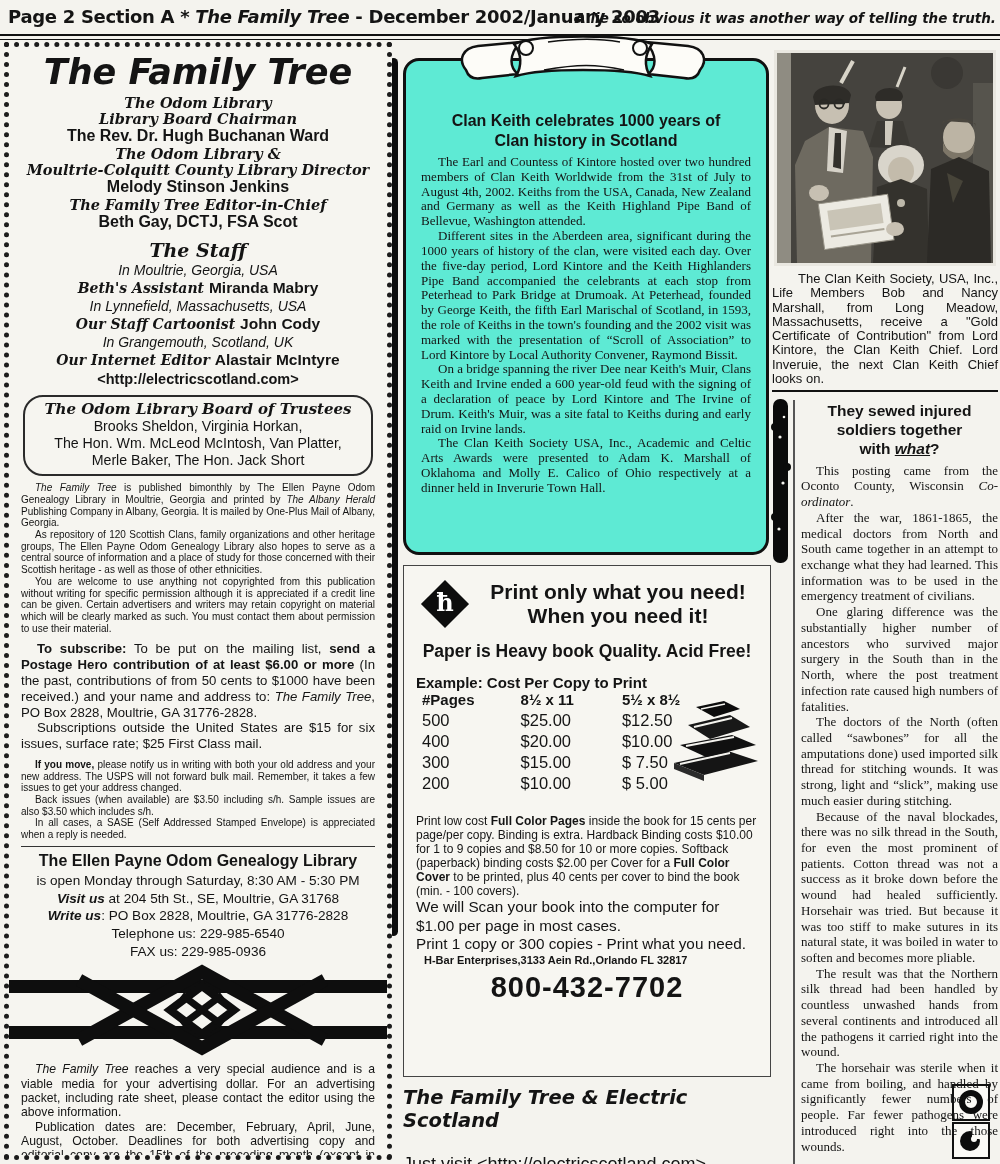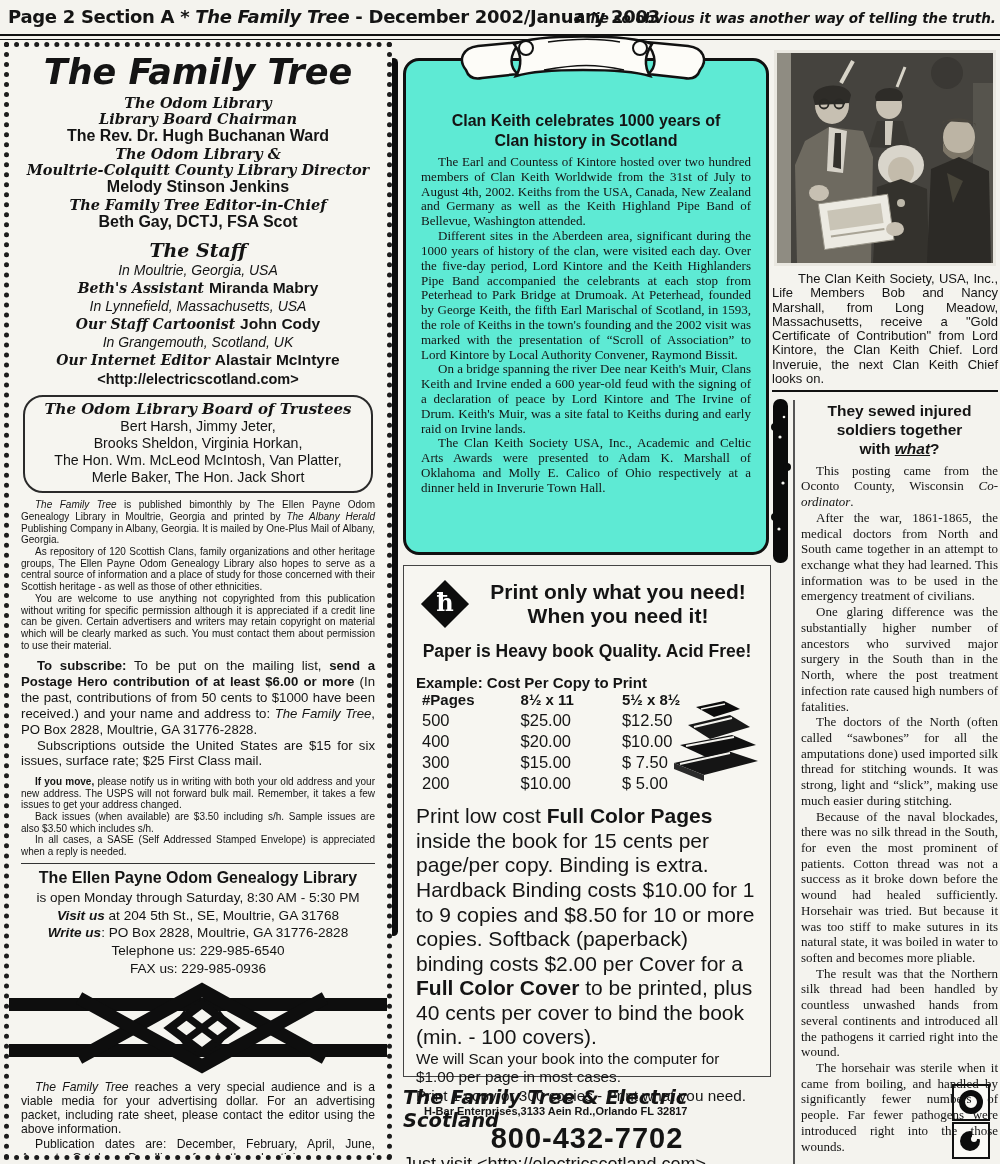--- a/index.html
+++ b/index.html
@@ -98,21 +98,21 @@
   .ad-example { font-weight:bold; font-size:15px; margin-top:12px; }
   .ad-table-zone { position:relative; }
   .ad-table { border-collapse:collapse; }
   .ad-table th { text-align:left; font-size:15px; padding:0 0 2px 0; }
   .ad-table th:first-child { padding-left:6px; }
   .ad-table td { font-size:16.5px; padding:1px 0; white-space:pre; }
   .ad-table td:first-child { padding-left:6px; }
   .ad-table th:nth-child(2), .ad-table td:nth-child(2) { padding-left:46px; }
   .ad-table th:nth-child(3), .ad-table td:nth-child(3) { padding-left:48px; }
   .books-icon { position:absolute; right:-4px; top:4px; }
-  .ad-body { font-size:21px; line-height:1.17; margin-top:10px; }
+  .ad-body { font-size:12px; line-height:1.17; margin-top:20px; }
   .ad-body .b { font-weight:bold; }
   .ad-line { font-size:15.3px; line-height:1.2; }
   .ad-address { font-weight:bold; font-size:11px; line-height:1.2;margin-left:8px; }
   .ad-phone { text-align:center; font-weight:bold; font-size:29px; margin-top:4px;
               letter-spacing:1px; }
 
   .mid-footer { left:403px; top:1086px; width:368px; }
   .foot-line1 { font-family:"DejaVu Sans", sans-serif; font-weight:bold; font-style:italic;
                 font-size:19.5px; }
   .foot-line2 { font-size:18px; margin-top:22px; }
@@ -172,21 +172,20 @@
     <div class="staff-role-line"><span class="role">Beth's Assistant </span><span class="name">Miranda Mabry</span></div>
     <div class="staff-loc">In Lynnefield, Massachusetts, USA</div>
     <div class="staff-role-line"><span class="role">Our Staff Cartoonist </span><span class="name">John Cody</span></div>
     <div class="staff-loc">In Grangemouth, Scotland, UK</div>
     <div class="staff-role-line"><span class="role">Our Internet Editor </span><span class="name">Alastair McIntyre</span></div>
     <div class="staff-url">&lt;http://electricscotland.com&gt;</div>
   </div>
 
   <div class="trustees-box">
     <div class="trustees-heading">The Odom Library Board of Trustees</div>
-    <div class="trustees-line">Bert Harsh, Jimmy Jeter,</div>
     <div class="trustees-line">Brooks Sheldon, Virginia Horkan,</div>
     <div class="trustees-line">The Hon. Wm. McLeod McIntosh, Van Platter,</div>
     <div class="trustees-line">Merle Baker, The Hon. Jack Short</div>
   </div>
 
   <div class="fine-print">
     <p><span class="ital">The Family Tree</span><span> is published bimonthly by The Ellen Payne Odom Genealogy Library in Moultrie, Georgia and printed by </span><span class="ital">The Albany Herald</span><span> Publishing Company in Albany, Georgia.  It is mailed by One-Plus Mail of Albany, Georgia.</span></p>
     <p>As repository of 120 Scottish Clans, family organizations and other heritage groups, The Ellen Payne Odom Genealogy Library also hopes to serve as a central source of information and a place of study for those concerned with their Scottish heritage - as well as those of other ethnicities.</p>
     <p>You are welcome to use anything not copyrighted from this publication without writing for specific permission although it is appreciated if a credit line can be given.  Certain advertisers and writers may retain copyright on material which will be clearly marked as such.  You must contact them about permission to use their material.</p>
   </div>

